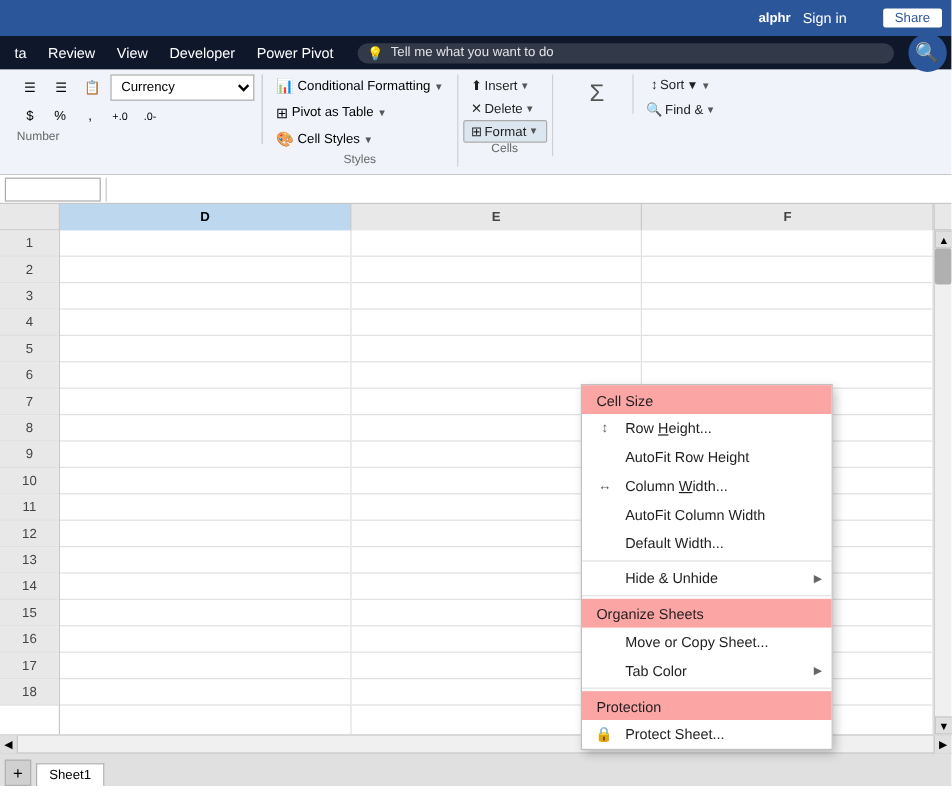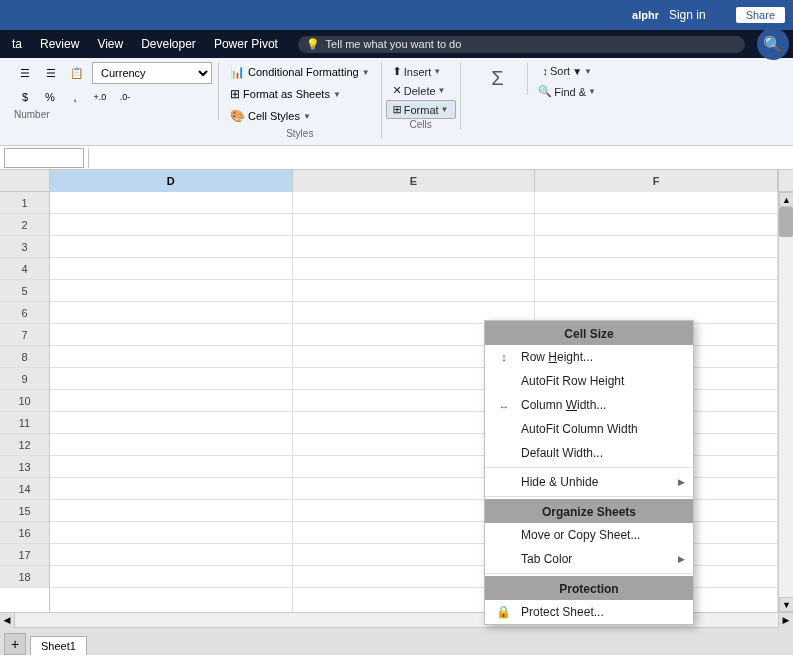--- a/index.html
+++ b/index.html
@@ -259,25 +259,24 @@
       background: #fff;
       border: 1px solid #c0c0c0;
       box-shadow: 3px 3px 8px rgba(0,0,0,0.25);
       pointer-events: all;
       font-size: 12px;
       z-index: 100;
     }
 
     .menu-section-header {
       padding: 6px 12px 4px;
-      font-weight: bold;
+      font-weight: normal;
       font-size: 12px;
       color: #1f1f1f;
-      background: #a3a3a3;
-      text-align: center;
+      background: #fca5a5;
     }
 
     .menu-item-row {
       display: flex;
       align-items: center;
       padding: 5px 12px 5px 36px;
       cursor: pointer;
       color: #1f1f1f;
       position: relative;
     }
@@ -436,21 +435,21 @@
   </div>
 
   <div class="cond-format-group">
     <button class="cond-btn">
       <span style="font-size:12px;">📊</span>
       <span>Conditional Formatting</span>
       <span class="chevron">▼</span>
     </button>
     <button class="cond-btn">
       <span style="font-size:12px;">⊞</span>
-      <span>Format as Sheets</span>
+      <span>Pivot as Table</span>
       <span class="chevron">▼</span>
     </button>
     <button class="cond-btn">
       <span style="font-size:12px;">🎨</span>
       <span>Cell Styles</span>
       <span class="chevron">▼</span>
     </button>
     <div style="font-size:10px;color:#666;text-align:center;">Styles</div>
   </div>
 

